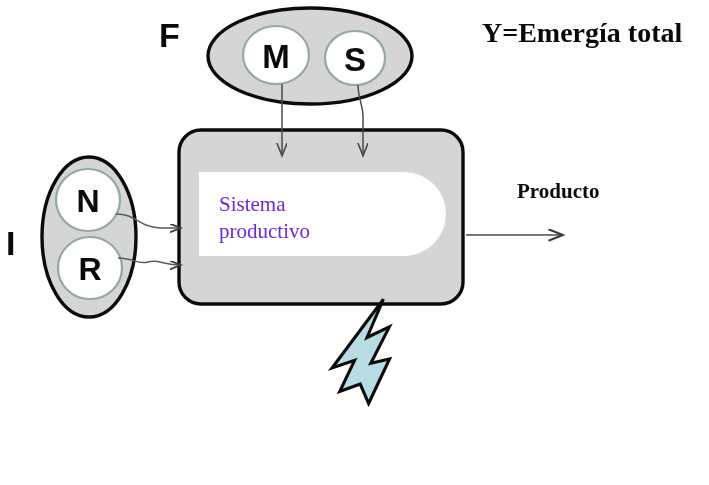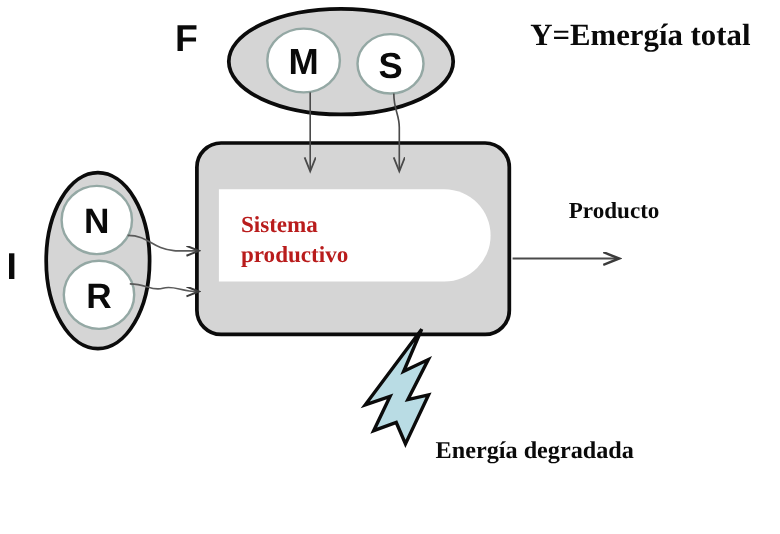--- a/index.html
+++ b/index.html
@@ -40,22 +40,22 @@
   .node-letter {
     font-family: "Liberation Sans", sans-serif;
     font-weight: bold;
     fill: #0a0a0a;
     text-anchor: middle;
     dominant-baseline: central;
   }
   .sys-text {
     position: absolute;
     font-family: "Liberation Serif", serif;
-    font-weight: bold;
-    color: #b91c1c;
+    font-weight: normal;
+    color: #6d28d9;
     font-size: 21px;
     line-height: 1.28;
     white-space: pre-line;
   }
 </style>
 </head>
 <body>
 
 <div id="canvas">
 
@@ -117,18 +117,17 @@
 
   <div class="lbl lbl-sans" style="left:159px; top:16px; font-size:34px;">F</div>
 
   <div class="lbl lbl-sans" style="left:6px; top:224px; font-size:34px;">I</div>
 
   <div class="lbl" style="left:451px; top:17px; font-size:28px;margin-left:31px;">Y=Emergía total</div>
 
   <div class="lbl" style="left:517px; top:180px; font-size:21px;">Producto</div>
 
 
-  <div class="lbl" style="left:396px; top:397px; font-size:22px;">Energía degradada</div>
 
   <div class="sys-text" style="left:219px; top:191px;">Sistema
 productivo</div>
 
 </div>
 
 </body></html>

